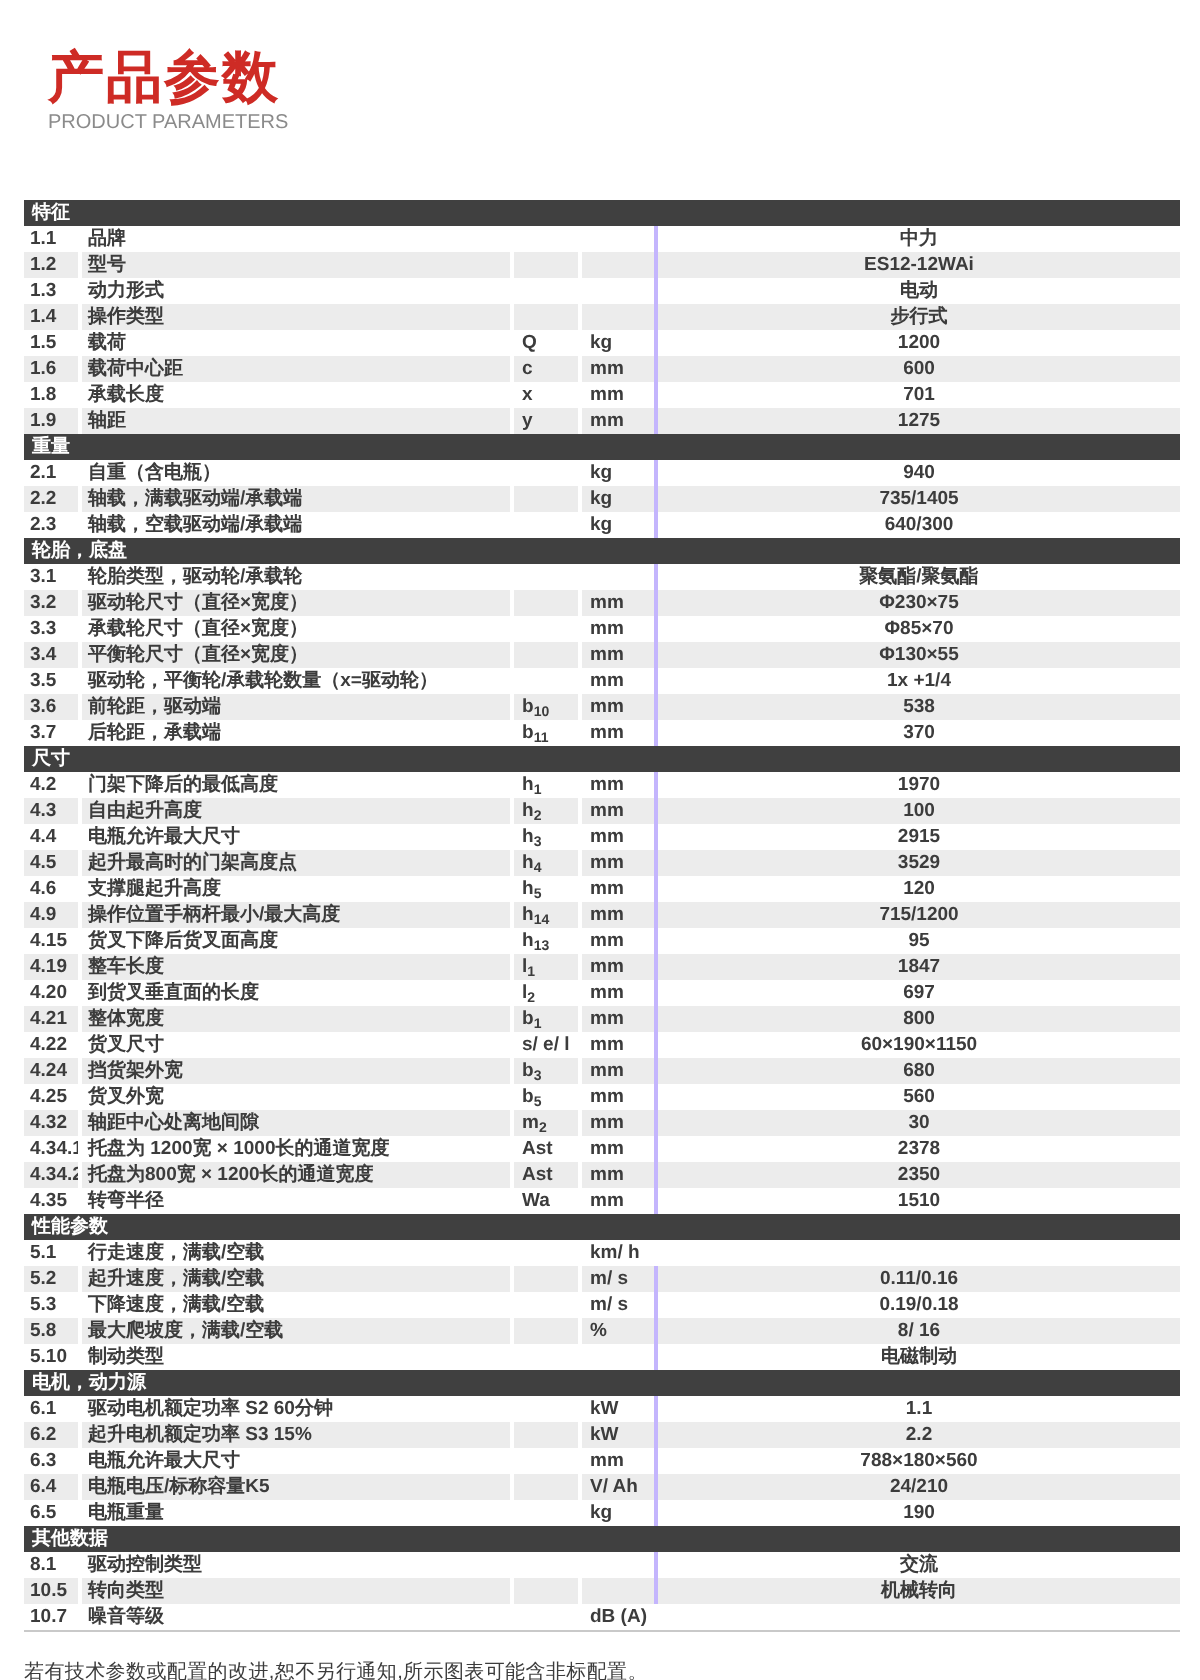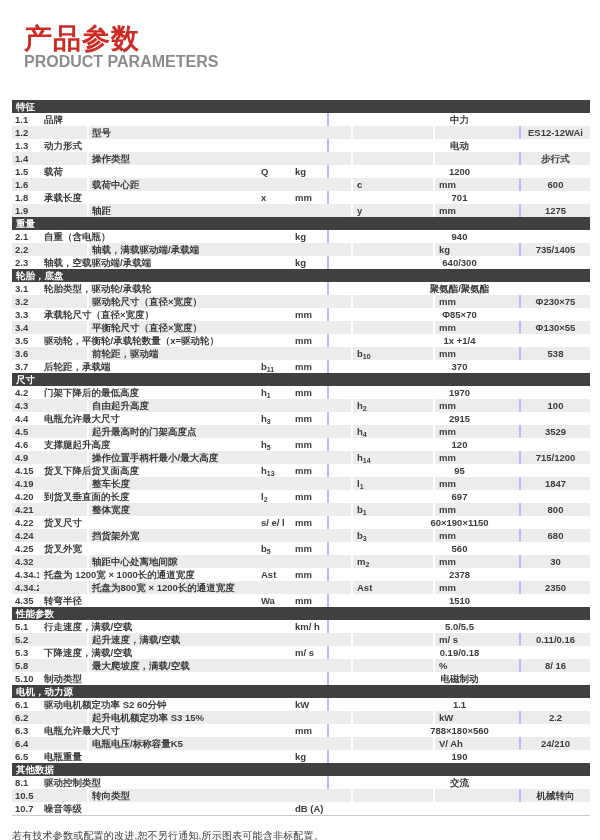--- a/index.html
+++ b/index.html
@@ -11,35 +11,35 @@
     font-family:"Liberation Sans","DejaVu Sans",sans-serif;
     color:#3c3c3c;
     overflow:hidden;
   }
   .hdr { position:absolute; left:24px; top:4px;margin-top:20px; }
   .hdr .cn {
     font-size:28px; font-weight:bold; color:#ce2b25;
     letter-spacing:1px; line-height:30px;
   }
   .hdr .en {
-    font-size:16px; font-weight:bold; color:#8b8b8b;
+    font-size:10px; font-weight:normal; color:#8b8b8b;
     letter-spacing:0px; line-height:13px; margin-top:1px;
   }
   .spec-table {
     position:absolute; left:12px; top:100px; width:578px;
     font-size:9.5px; line-height:13px;
     border-bottom:1px solid #c9c9c9;
   }
   .sec-bar {
     height:13px; line-height:13px;
     background:#404040; color:#ffffff;
     font-weight:bold; padding-left:4px;
   }
   .row { display:flex; height:13px; line-height:13px;font-weight:bold; }
-  .row.alt { background:#ececec;gap:48px; }
+  .row.alt { background:#ececec; }
   .cell { overflow:hidden; white-space:nowrap; }
   .c-code  { width:27px; padding-left:3px; }
   .c-name  { width:216px; padding-left:3px; border-left:2px solid #fff; }
   .c-sym   { width:34px; padding-left:4px; border-left:2px solid #fff; }
   .c-unit  { width:38px; padding-left:4px; border-left:2px solid #fff; }
   .c-value { flex:1; text-align:center; border-left:2px solid #c4b5fd; }
   .c-sym sub { font-size:7px; vertical-align:-2px; }
   .footnote {
     position:absolute; left:12px; top:817px;
     font-size:10px; color:#3c3c3c; letter-spacing:0.2px;margin-top:12px;
@@ -302,21 +302,20 @@
       <div class="cell c-sym">Wa</div>
       <div class="cell c-unit">mm</div>
       <div class="cell c-value">1510</div>
     </div>
     <div class="sec-bar">性能参数</div>
     <div class="row">
       <div class="cell c-code">5.1</div>
       <div class="cell c-name">行走速度，满载/空载</div>
       <div class="cell c-sym"></div>
       <div class="cell c-unit">km/ h</div>
-      <div class="cell c-value">5.0/5.5</div>
     </div>
     <div class="row alt">
       <div class="cell c-code">5.2</div>
       <div class="cell c-name">起升速度，满载/空载</div>
       <div class="cell c-sym"></div>
       <div class="cell c-unit">m/ s</div>
       <div class="cell c-value">0.11/0.16</div>
     </div>
     <div class="row">
       <div class="cell c-code">5.3</div>

